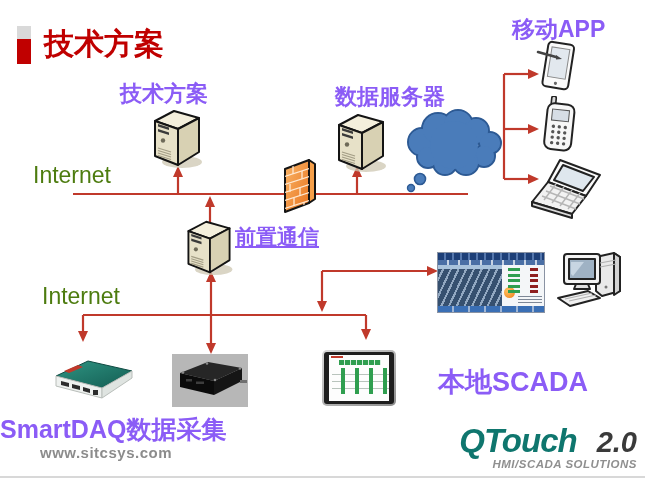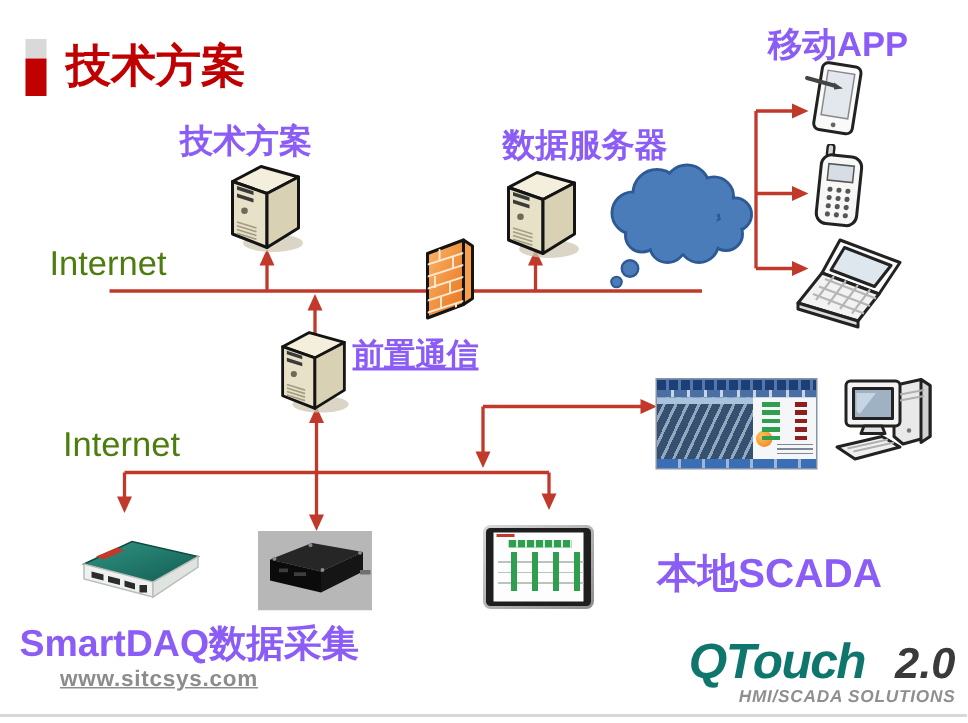--- a/index.html
+++ b/index.html
@@ -40,21 +40,21 @@
      background:linear-gradient(145deg,#d9d9d9,#8e8e8e);padding:2px;box-sizing:border-box;}
   .hmi-bezel{width:100%;height:100%;background:#1e1e1e;border-radius:3px;padding:3px 5px;box-sizing:border-box;}
   .hmi-screen{position:relative;width:100%;height:100%;background:#fdfdfd;overflow:hidden;}
   .hmi-logo{position:absolute;left:2px;top:1px;width:12px;height:2px;background:#c0392b;}
   .hmi-header{position:absolute;left:10px;top:5px;width:42px;height:5px;background:#2f9e4f;
      background-image:repeating-linear-gradient(90deg,transparent 0 5px,#d6efe0 5px 6px);}
   .hmi-diagram{position:absolute;left:3px;top:13px;width:58px;height:26px;
      background:
        repeating-linear-gradient(90deg,rgba(0,0,0,0) 0 9px,#2f9e4f 9px 13px,rgba(0,0,0,0) 13px 14px),
        repeating-linear-gradient(180deg,rgba(0,0,0,0) 0 6px,#b9c4bd 6px 7px);}
-  .footer-url{position:absolute;left:40px;top:444px;font-size:15px;font-weight:bold;color:#8c8c8c;letter-spacing:.5px;text-decoration:underline;}
+  .footer-url{position:absolute;left:40px;top:444px;font-size:15px;font-weight:bold;color:#8c8c8c;letter-spacing:.5px;}
   .qtouch{position:absolute;right:8px;top:424px;text-align:right;z-index:3;font-style:italic;}
   .qtouch .row1{white-space:nowrap;line-height:1;}
   .qtouch .qname{font-size:33px;font-weight:bold;color:#0f766e;letter-spacing:-1px;}
   .qtouch .qver{font-size:29px;font-weight:bold;color:#3a3a3a;margin-left:20px;}
   .qtouch .qtag{font-size:11.5px;font-weight:bold;color:#8f8f8f;letter-spacing:.5px;margin-top:1px;}
   .slide-edge{position:absolute;left:0;right:0;top:476px;border-top:2px solid #d8d8d8;}
 </style>
 </head>
 <body>
 
@@ -99,21 +99,21 @@
   </div>
   <h1 class="page-title">技术方案</h1>
 
   <div class="lbl red" style="left:120px;top:82px;font-size:22px;">技术方案</div>
   <div class="lbl red" style="left:335px;top:85px;font-size:22px;">数据服务器</div>
   <div class="lbl red" style="left:512px;top:17px;font-size:23px;">移动APP</div>
   <div class="lbl red" style="left:235px;top:226px;font-size:21px;text-decoration:underline;">前置通信</div>
   <div class="lbl blue" style="left:33px;top:163px;font-size:23px;">Internet</div>
   <div class="lbl blue" style="left:42px;top:284px;font-size:23px;">Internet</div>
   <div class="lbl red" style="left:438px;top:348px;font-size:27px;margin-top:20px;">本地SCADA</div>
-  <div class="lbl red" style="left:13px;top:416px;font-size:25px;">SmartDAQ数据采集</div>
+  <div class="lbl red" style="left:0;top:416px;font-size:25px;">SmartDAQ数据采集</div>
 
   <svg class="abs icon" style="left:150px;top:107px;" width="54" height="62" viewBox="0 0 54 62">
     <ellipse cx="32" cy="55" rx="20" ry="6" fill="#cdc7b2" opacity="0.75"></ellipse>
     <g stroke="#141414" stroke-width="2" stroke-linejoin="round">
       <polygon points="5,14 24,4 49,11 28,22" fill="#f4efdc"></polygon>
       <polygon points="5,14 28,22 28,58 5,49" fill="#e7e1c8"></polygon>
       <polygon points="28,22 49,11 49,45 28,58" fill="#d8d1b3"></polygon>
     </g>
     <polygon points="8,17 19,20.5 19,23 8,19.5" fill="#3a3a3a"></polygon>
     <polygon points="8,22 19,25.5 19,28 8,24.5" fill="#3a3a3a"></polygon>

